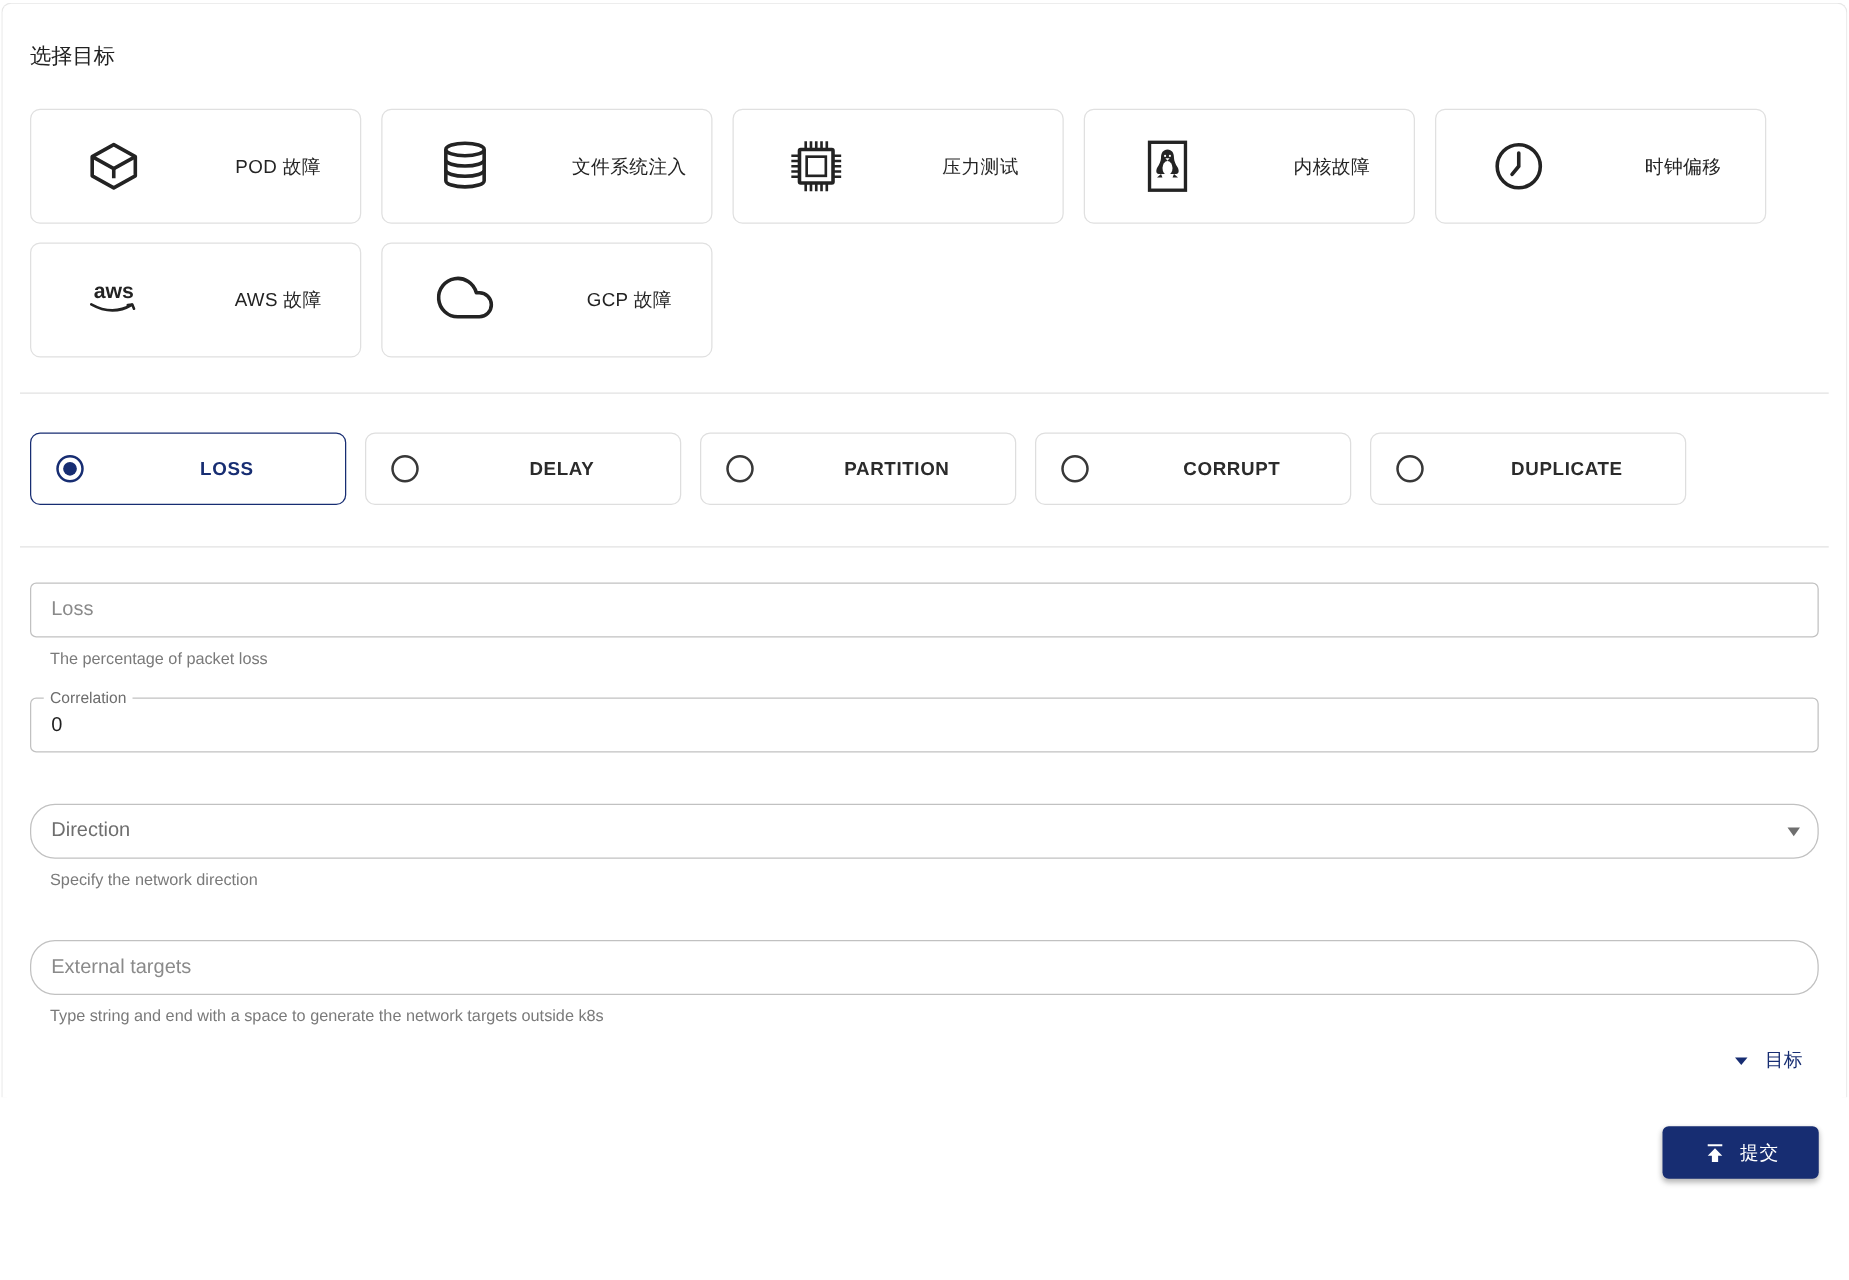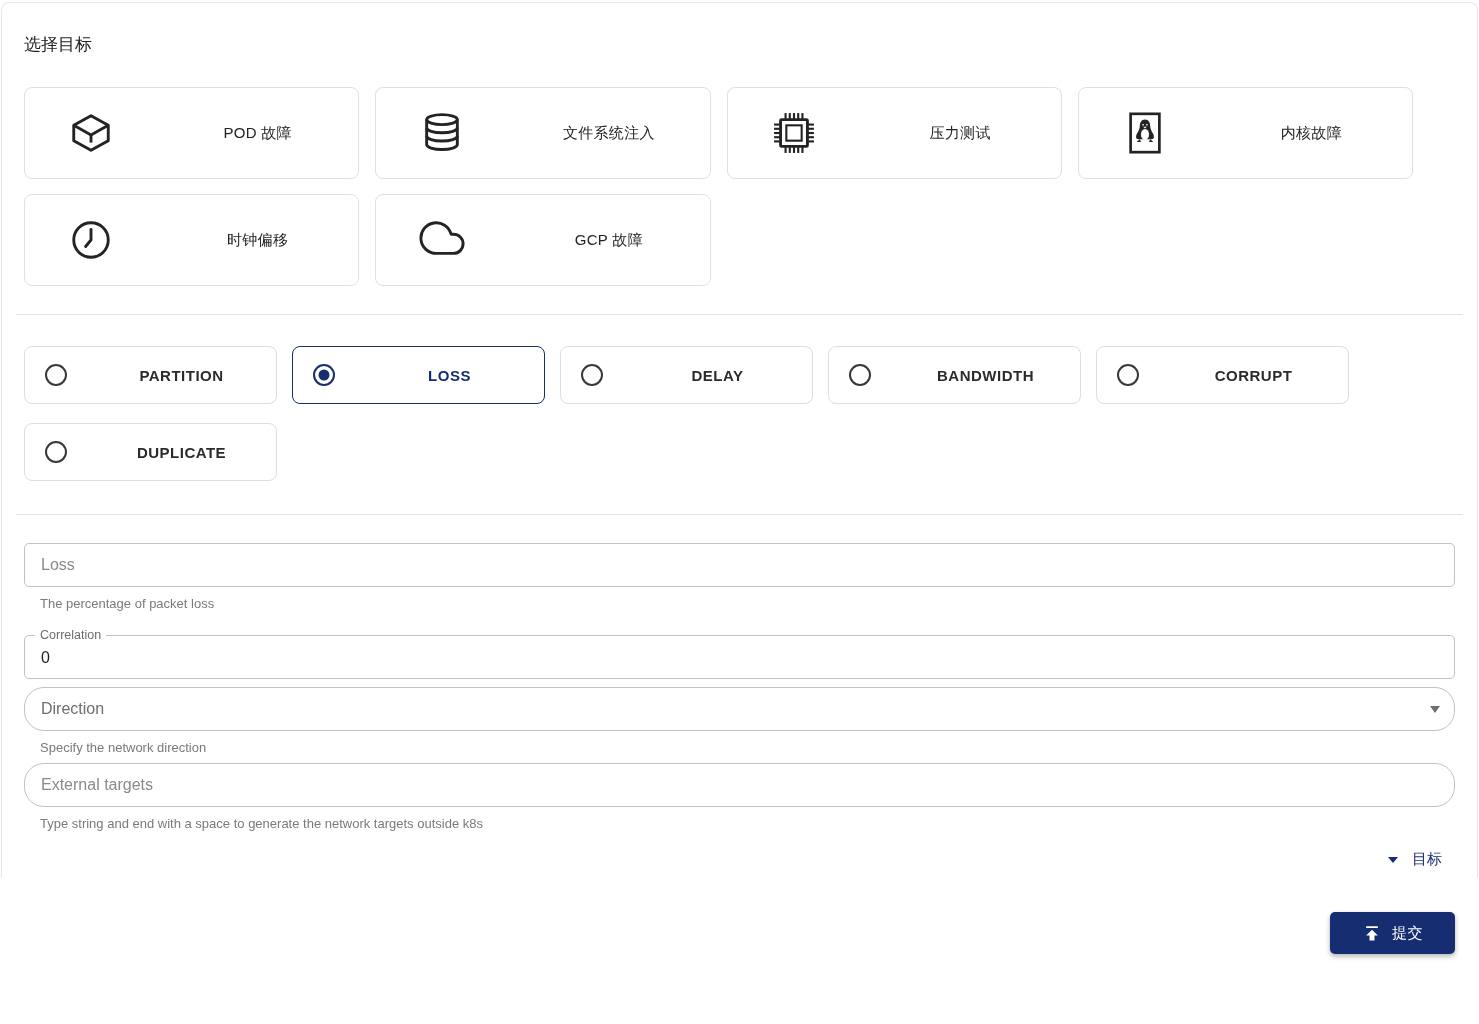--- a/index.html
+++ b/index.html
@@ -18,21 +18,21 @@
     border-bottom:none;
     border-radius:8px 8px 0 0;
     padding:0 22px;
     background:#fff;
   }
   .page-title { margin:30px 0 0; font-size:17px; font-weight:400; color:#212121; }
 
   
   .target-grid {
     margin:31px 42px 0 0;
-    display:grid; grid-template-columns:repeat(4,1fr);
+    display:grid; grid-template-columns:repeat(5,1fr);
     gap:15px 16px;
   }
   .tcard {
     height:92px; border:1px solid #e0e0e0; border-radius:8px;
     display:flex; align-items:center; cursor:pointer; background:#fff;
     color:#232323;
   }
   .tcard.selected { border:1.5px solid #172d72; color:#172d72; }
   .tcard-icon { width:132px; display:flex; justify-content:center; align-items:center; }
   .tcard-label { flex:1; text-align:center; font-size:15px; font-weight:500; letter-spacing:.3px; }
@@ -76,21 +76,21 @@
   input.tf::placeholder { color:#8a8a8a; opacity:1; }
   .helper { margin:9px 0 0 16px; font-size:13px; line-height:15px; color:#7a7a7a; }
 
   .notch-wrap { position:relative; margin-top:24px; }
   .notch-label {
     position:absolute; top:-8px; left:11px; background:#fff; padding:0 5px;
     font-size:12.5px; color:#6d6d6d; line-height:16px;
   }
   .notch-wrap .tf { padding-top:2px; }
 
-  .mt23 { margin-top:8px;border-radius:20px; }
+  .mt23 { margin-top:41px;border-radius:20px; }
 
   .select { position:relative; display:flex; align-items:center; cursor:pointer; }
   .select-value { font-size:16px; color:#6e6e6e; }
   .caret {
     width:0; height:0; border-left:5.5px solid transparent; border-right:5.5px solid transparent;
     border-top:7px solid #6f6f6f;
   }
   .select .caret { position:absolute; right:14px; top:50%; transform:translateY(-3px); }
 
   
@@ -197,54 +197,60 @@
     <div class="tcard">
       <span class="tcard-icon">
         <svg width="46" height="46" viewBox="0 0 24 24" fill="none" stroke="currentColor" stroke-width="1.5" stroke-linecap="round">
           <circle cx="12" cy="12" r="9"></circle>
           <polyline points="12 6.5 12 12 9.2 15.4"></polyline>
         </svg>
       </span>
       <span class="tcard-label">时钟偏移</span>
     </div>
 
+    <div class="tcard">
+      <span class="tcard-icon">
+        <svg width="50" height="34" viewBox="0 0 50 34">
+          <text x="25" y="15" text-anchor="middle" font-family="Liberation Sans, DejaVu Sans, sans-serif" font-size="17" font-weight="bold" fill="currentColor">aws</text>
+          <path d="M7 20.5 Q 24 30 39.5 20.8" fill="none" stroke="currentColor" stroke-width="2.1" stroke-linecap="round"></path>
+          <path d="M39.8 20.6 l 1.4 3.4 M39.8 20.6 l -3.6 0.4" fill="none" stroke="currentColor" stroke-width="2.1" stroke-linecap="round"></path>
+        </svg>
+      </span>
+      <span class="tcard-label">AWS 故障</span>
+    </div>
 
     <div class="tcard">
       <span class="tcard-icon">
         <svg width="46" height="46" viewBox="0 0 24 24" fill="none" stroke="currentColor" stroke-width="1.5" stroke-linejoin="round">
           <path d="M18 11h-1.26A8 8 0 1 0 9 21h9a5 5 0 0 0 0-10z" transform="translate(0 -2)"></path>
         </svg>
       </span>
       <span class="tcard-label">GCP 故障</span>
     </div>
 
   </div>
 
   <hr class="divider d1">
 
   <div class="action-grid">
 
+
+    <div class="rchip selected">
+      <span class="radio"></span>
+      <span class="rchip-label">LOSS</span>
+    </div>
+
     <div class="rchip">
       <span class="radio"></span>
+      <span class="rchip-label">DELAY</span>
+    </div>
+
+    <div class="rchip">
+      <span class="radio"></span>
       <span class="rchip-label">PARTITION</span>
-    </div>
-
-    <div class="rchip selected">
-      <span class="radio"></span>
-      <span class="rchip-label">LOSS</span>
-    </div>
-
-    <div class="rchip">
-      <span class="radio"></span>
-      <span class="rchip-label">DELAY</span>
-    </div>
-
-    <div class="rchip">
-      <span class="radio"></span>
-      <span class="rchip-label">BANDWIDTH</span>
     </div>
 
     <div class="rchip">
       <span class="radio"></span>
       <span class="rchip-label">CORRUPT</span>
     </div>
 
     <div class="rchip">
       <span class="radio"></span>
       <span class="rchip-label">DUPLICATE</span>

